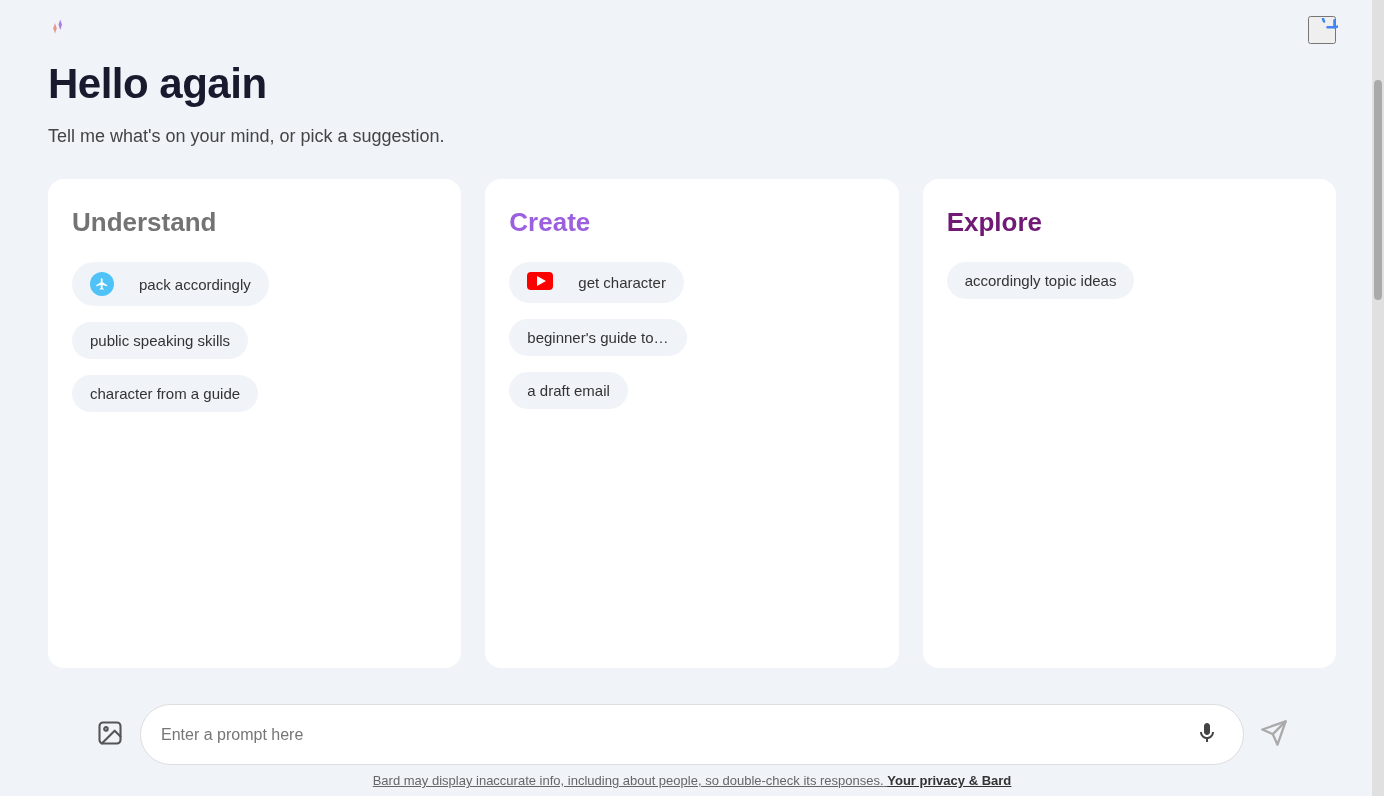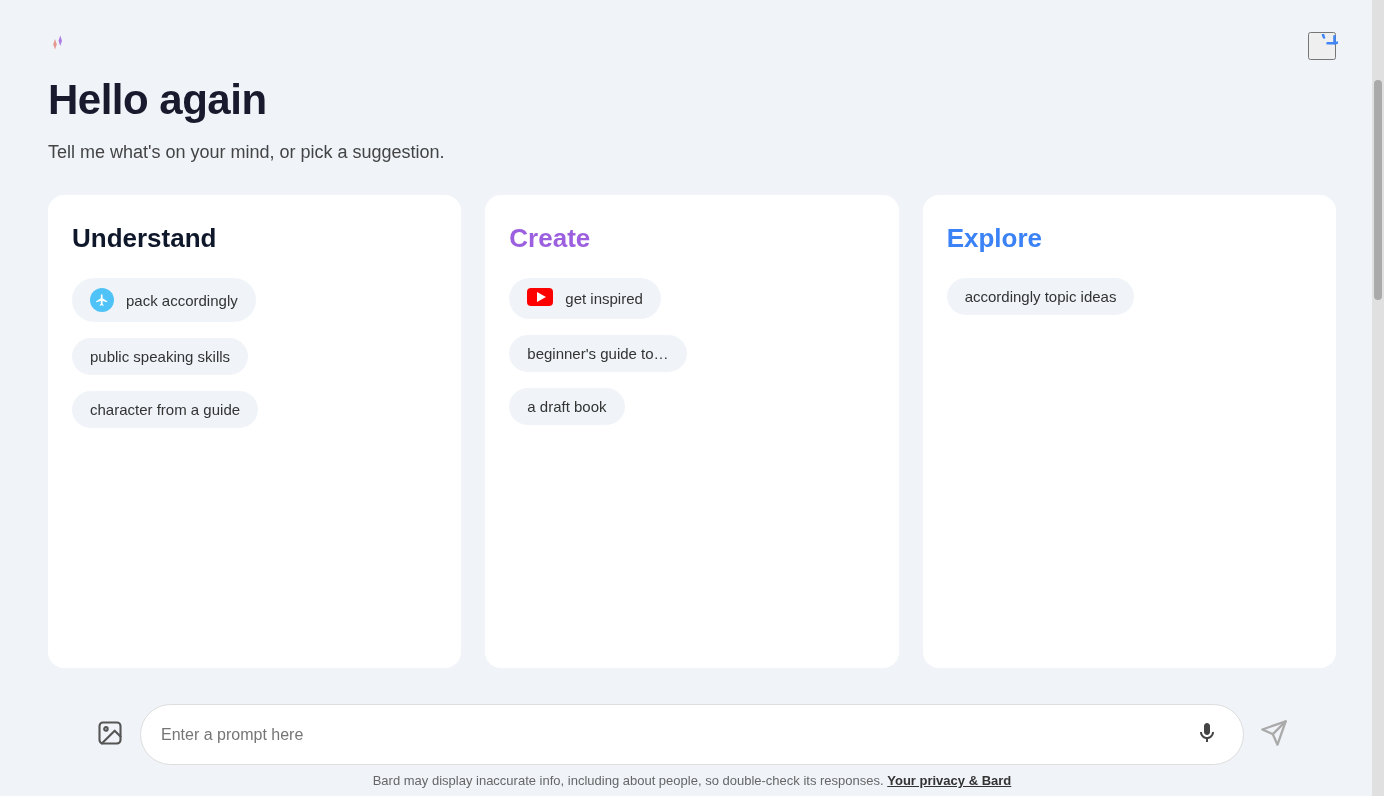--- a/index.html
+++ b/index.html
@@ -15,21 +15,21 @@
       height: 796px;
       overflow: hidden;
       display: flex;
       flex-direction: column;
     }
 
     .main-container {
       flex: 1;
       display: flex;
       flex-direction: column;
-      padding: 32px 48px 24px 48px;
+      padding: 16px 48px 24px 48px;
       overflow-y: auto;
       position: relative;
     }
 
     .top-bar {
       display: flex;
       justify-content: space-between;
       align-items: center;
       margin-bottom: 16px;
     }
@@ -82,35 +82,35 @@
       gap: 16px;
     }
 
     .card-title {
       font-size: 26px;
       font-weight: 600;
       margin-bottom: 8px;
     }
 
     .card-title.understand {
-      color: #0f172a;
+      color: #737373;
     }
 
     .card-title.create {
       color: #9c5fdf;
     }
 
     .card-title.explore {
-      color: #3b82f6;
+      color: #701a75;
     }
 
     .suggestion-chip {
       display: inline-flex;
       align-items: center;
-      gap: 12px;
+      gap: 25px;
       background: #f0f4f9;
       border-radius: 50px;
       padding: 10px 18px;
       font-size: 15px;
       color: #333;
       cursor: pointer;
       border: none;
       text-align: left;
       width: fit-content;
       transition: background 0.2s;
@@ -198,20 +198,21 @@
       border: none;
       cursor: pointer;
       color: #aaa;
       padding: 4px;
     }
 
     .disclaimer {
       font-size: 13px;
       color: #666;
       text-align: center;
+      text-decoration: underline;
     }
 
     .disclaimer a {
       color: #333;
       font-weight: 600;
       text-decoration: underline;
     }
   </style>
 </head>
 <body>
@@ -257,27 +258,27 @@
 
     <div class="card">
       <div class="card-title create">Create</div>
       <button class="suggestion-chip">
         <span>
           <svg width="26" height="18" viewBox="0 0 26 18">
             <rect width="26" height="18" rx="4" fill="#FF0000"></rect>
             <polygon points="10,4 10,14 19,9" fill="white"></polygon>
           </svg>
         </span>
-        <span>get inspired</span>
+        <span>get character</span>
       </button>
       <button class="suggestion-chip">
         <span>beginner's guide to…</span>
       </button>
       <button class="suggestion-chip">
-        <span>a draft book</span>
+        <span>a draft email</span>
       </button>
     </div>
 
     <div class="card">
       <div class="card-title explore">Explore</div>
       <button class="suggestion-chip">
         <span>accordingly topic ideas</span>
       </button>
     </div>
   </div>

